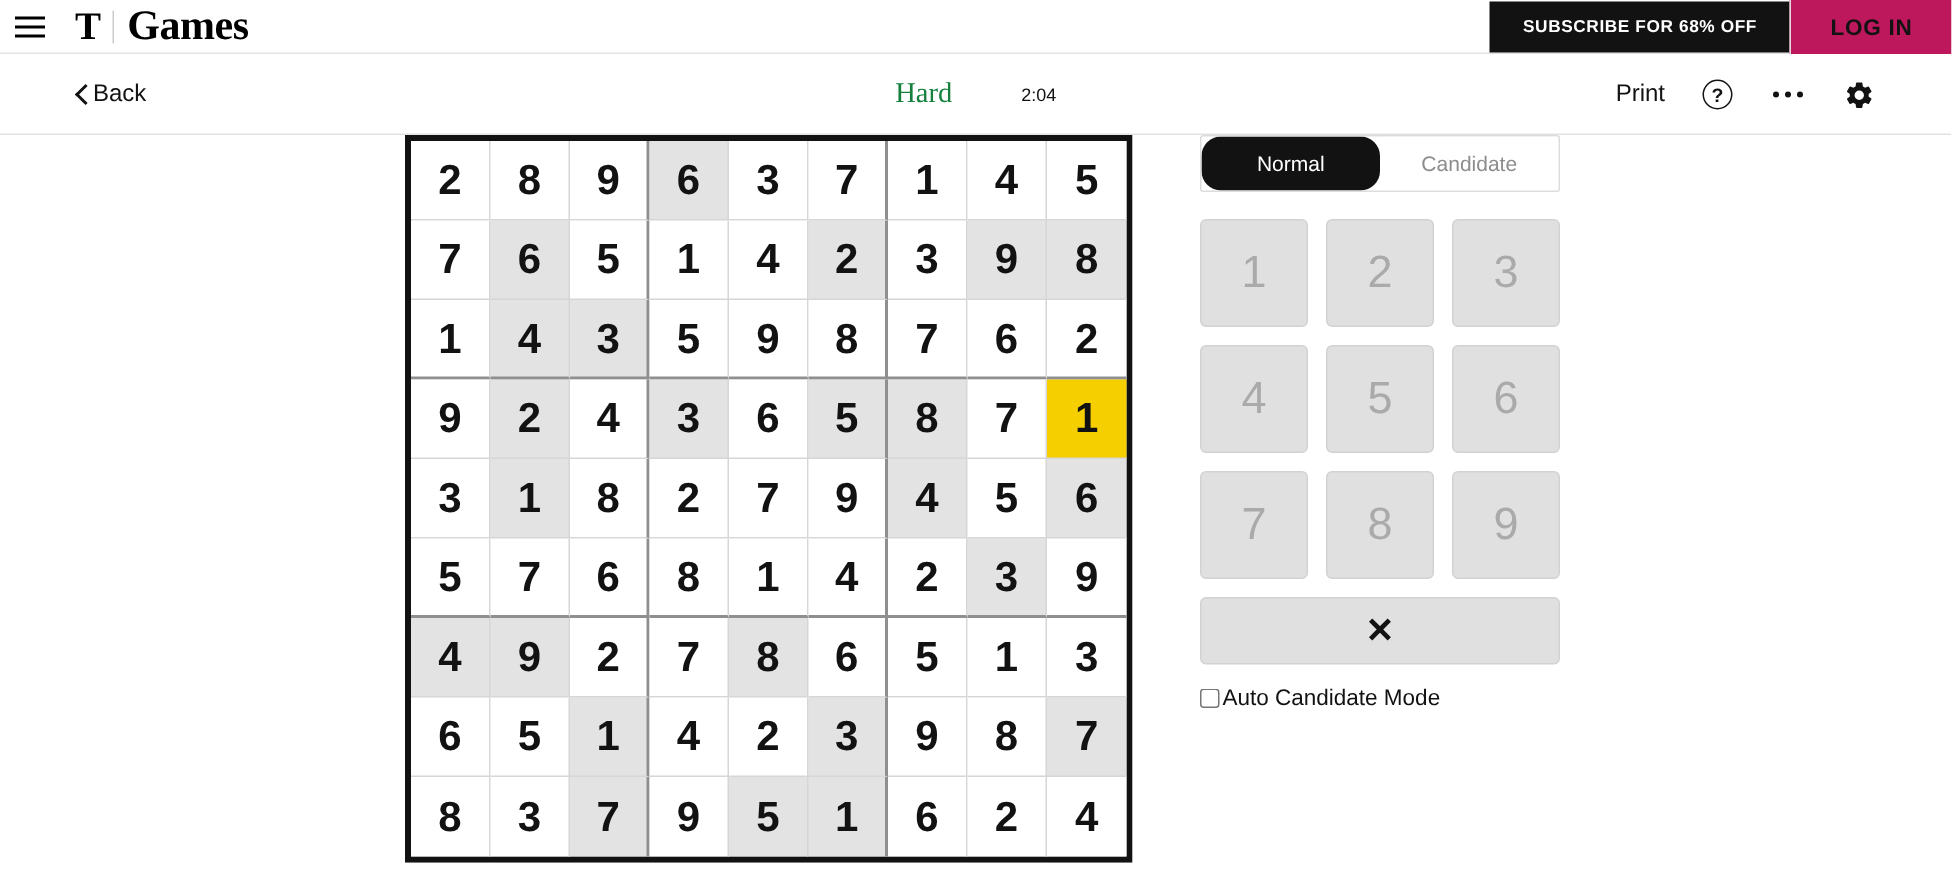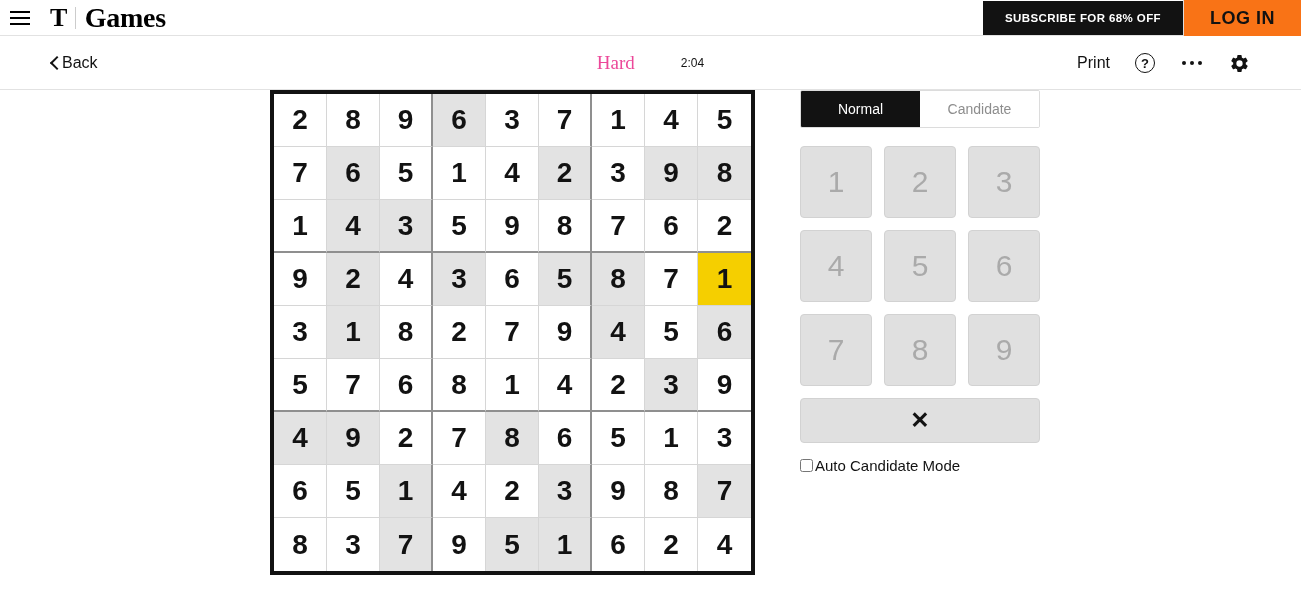--- a/index.html
+++ b/index.html
@@ -62,22 +62,22 @@
     font-size: 11.5px; font-weight: 700; letter-spacing: 0.4px;
     border: none;
     padding: 0 22px;
     display: flex; align-items: center; justify-content: center;
     cursor: pointer;
     font-family: "Liberation Sans", sans-serif;
     margin: 1px 0;
     height: 34px;
   }
   .login-btn {
-    background: #f97316; color: #121212;
-    font-size: 18px; font-weight: 700; letter-spacing: 0.5px;
+    background: #be185d; color: #121212;
+    font-size: 15px; font-weight: 700; letter-spacing: 0.5px;
     border: 1px solid #dcdcdc;
     border-right: none; border-top: none; border-bottom: none;
     padding: 0 26px;
     display: flex; align-items: center; justify-content: center;
     cursor: pointer;
     font-family: "Liberation Sans", sans-serif;
   }
 
   
   .game-toolbar {
@@ -104,21 +104,21 @@
     font-family: "Liberation Sans", sans-serif;
   }
   .toolbar-center {
     position: absolute; left: 0; right: 0; top: 0; height: 54px;
     display: flex; align-items: center; justify-content: center;
     gap: 46px;
     pointer-events: none;
   }
   .difficulty {
     font-family: "Liberation Serif", serif;
-    font-size: 19px; color: #ec4899;
+    font-size: 19px; color: #15803d;
   }
   .timer {
     font-family: "Liberation Sans", sans-serif;
     font-size: 12px; color: #121212;
   }
   .toolbar-right {
     position: absolute; right: 50px; top: 0; height: 54px;
     display: flex; align-items: center; gap: 23px;
   }
   .print-label {
@@ -205,20 +205,21 @@
     display: flex; align-items: center; justify-content: center;
     font-size: 14px;
     cursor: pointer;
     background: #ffffff;
     color: #8d8d8d;
     font-family: "Liberation Sans", sans-serif;
   }
   .mode-btn.active {
     background: #121212;
     color: #ffffff;
+    border-radius: 13px;
   }
   .numpad {
     display: grid;
     grid-template-columns: repeat(3, 1fr);
     gap: 12px;
     width: 240px;
   }
   .num-btn {
     height: 72px;
     background: #e0e0e0;

